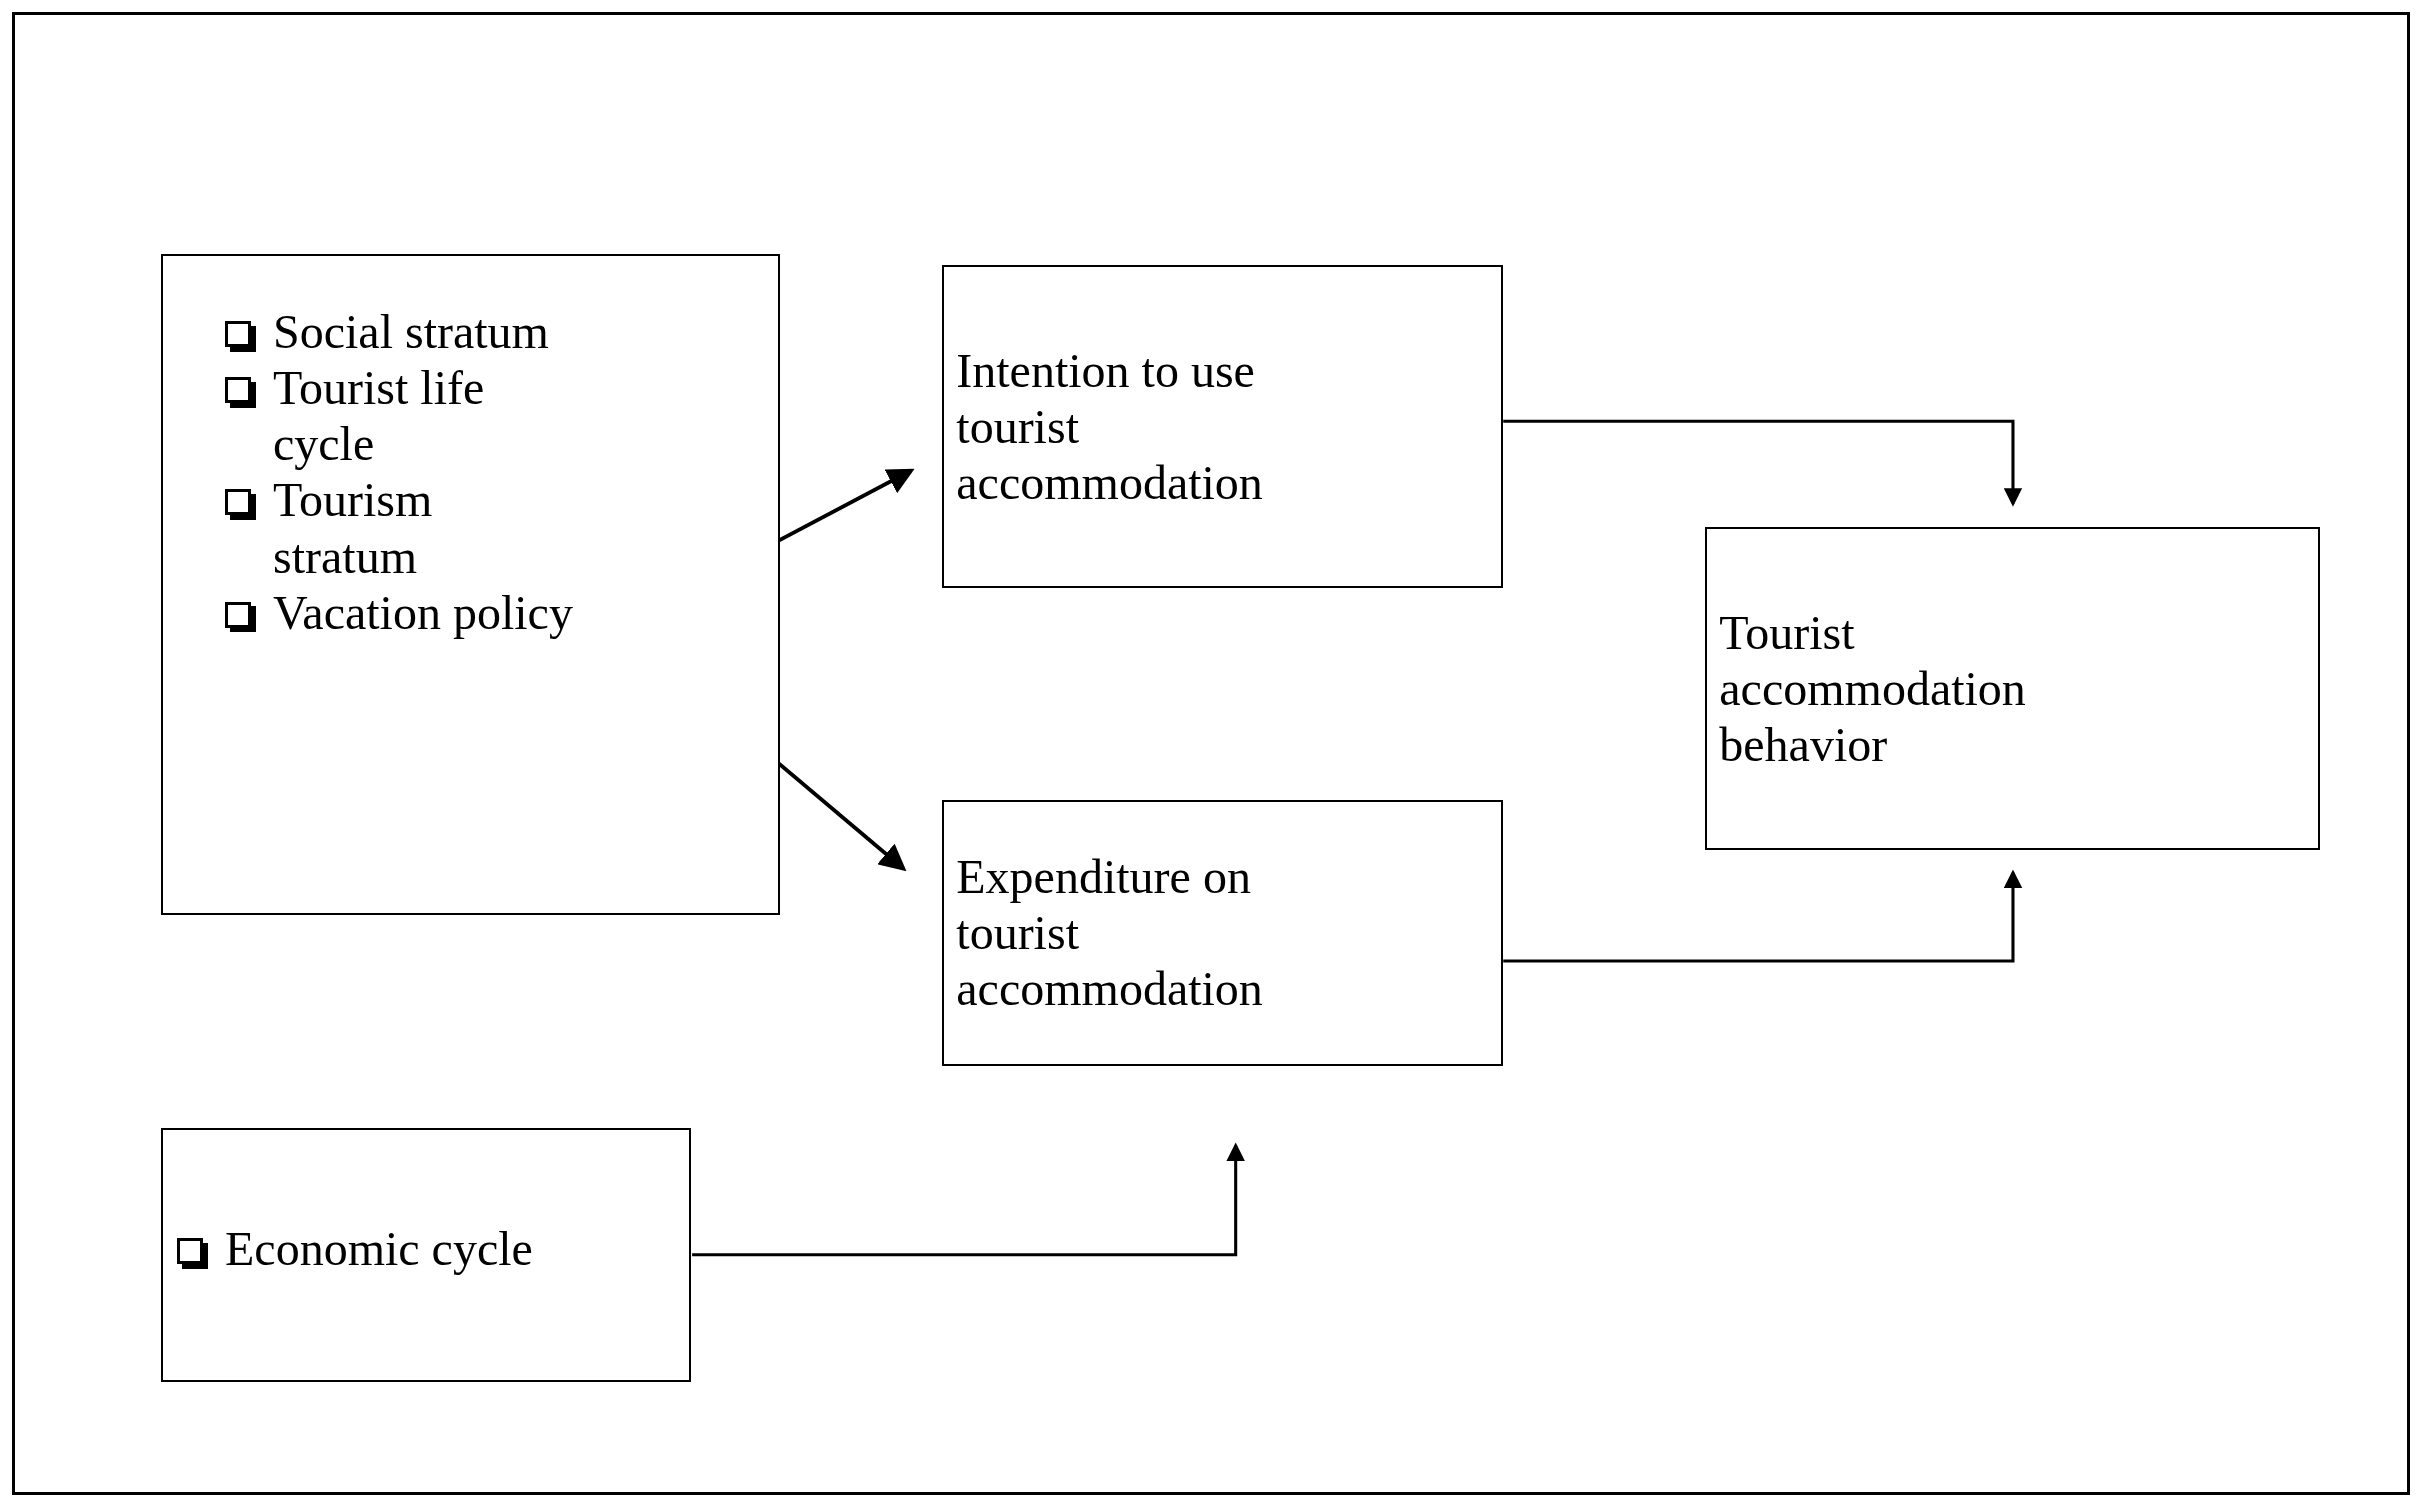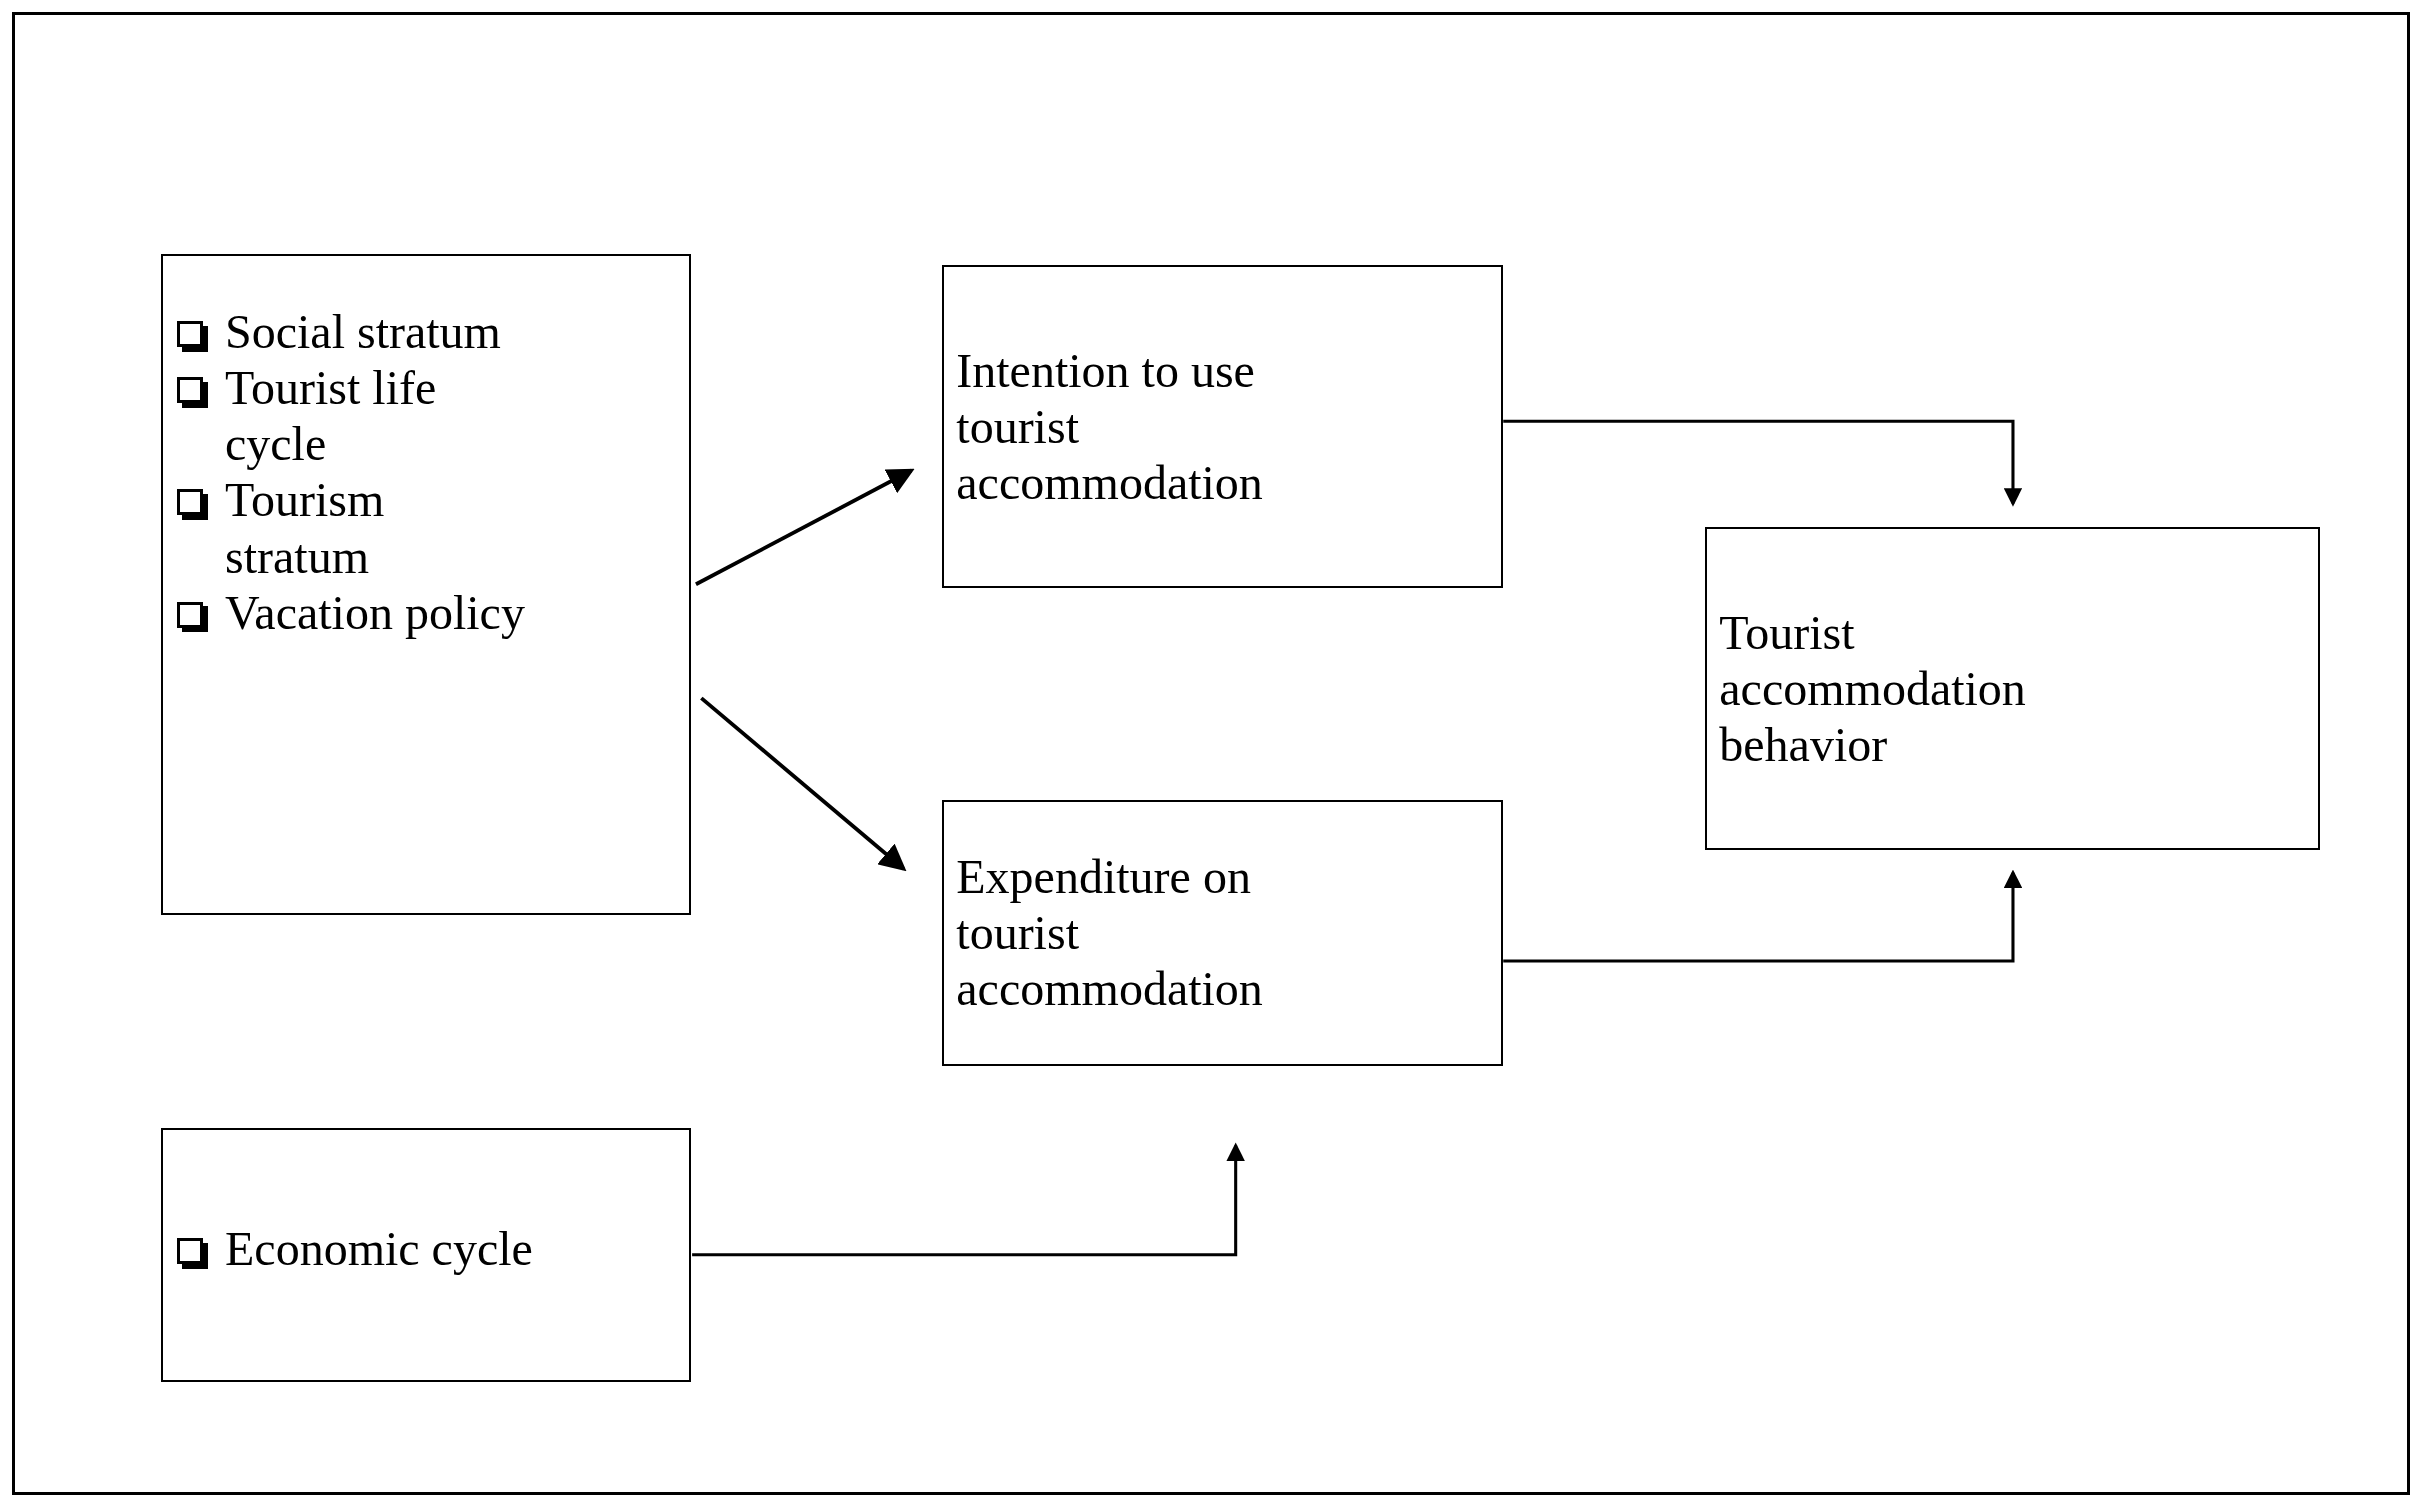--- a/index.html
+++ b/index.html
@@ -31,22 +31,23 @@
     border: 2.3px solid #000000;
     box-sizing: border-box;
     background: #ffffff;
     z-index: 4;
   }
 
   
   #box-personal {
     left: 161px;
     top: 254px;
-    width: 530px;
+    width: 619px;
     height: 661px;
+    padding-left: 48px;
   }
   #box-economic {
     left: 161px;
     top: 1128px;
     width: 530px;
     height: 254px;
   }
   .bullet-list {
     list-style: none;
     margin: 0;

